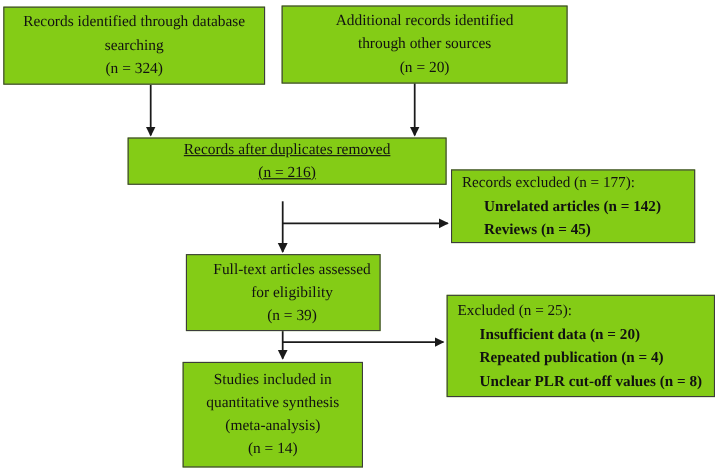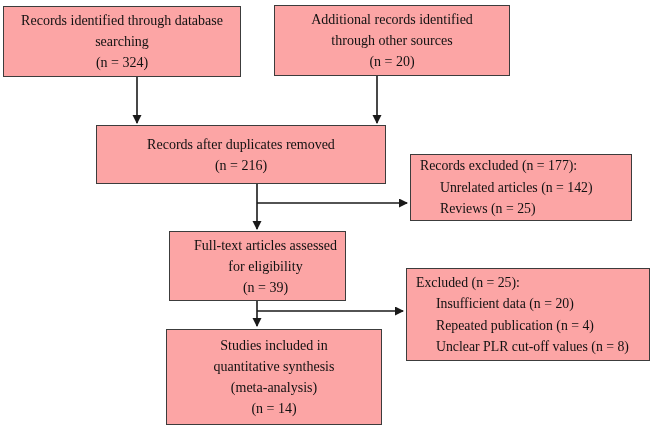--- a/index.html
+++ b/index.html
@@ -24,21 +24,21 @@
     height: 431px;
   }
   .arrows line {
     stroke: #1a1a1a;
     stroke-width: 1.6;
   }
   .box {
     position: absolute;
     box-sizing: border-box;
     border: 1.5px solid #3c3c3c;
-    background: #fca5a5;
+    background: #84cc16;
     display: flex;
     flex-direction: column;
     justify-content: center;
     font-size: 14px;
     line-height: 21px;
   }
   .flowbox {
     text-align: center;
     white-space: pre-line;
     padding: 2px 4px;
@@ -49,29 +49,30 @@
     padding: 3px 4px 3px 9px;
     font-size: 13.8px;
     line-height: 21.5px;
   }
   .exclbox .excl-title {
     white-space: nowrap;
   }
   .exclbox .excl-item {
     margin-left: 20px;
     white-space: nowrap;
+    font-weight: bold;
   }
   
   #box-identified  { left: 3px;   top: 6px;   width: 238px; height: 71px; }
-  #box-additional  { left: 274px; top: 5px;   width: 236px; height: 71px; }
-  #box-dedup       { left: 96px; top: 125px; width: 290px; height: 59px; }
+  #box-additional  { left: 256px; top: 5px;   width: 260px; height: 71px; }
+  #box-dedup       { left: 116px; top: 125px; width: 290px; height: 43px; text-decoration: underline; }
   #box-fulltext    { left: 169px; top: 231px; width: 177px; height: 70px; padding-left: 20px; }
-  #box-included    { left: 166px; top: 329px; width: 216px; height: 96px; }
+  #box-included    { left: 166px; top: 329px; width: 164px; height: 96px; }
   #box-excl1       { left: 410px; top: 154px; width: 222px; height: 67px; }
-  #box-excl2       { left: 406px; top: 268px; width: 244px; height: 93px; }
+  #box-excl2       { left: 406px; top: 268px; width: 244px; height: 93px; justify-content: flex-end; }
 </style>
 </head>
 <body>
 
 <div class="canvas">
 
   <svg class="arrows" viewBox="0 0 654 431" xmlns="http://www.w3.org/2000/svg">
     <defs>
       <marker id="ah" markerUnits="userSpaceOnUse" markerWidth="10" markerHeight="10" refX="8" refY="4.5" orient="auto">
         <path d="M0,0 L9,4.5 L0,9 Z" fill="#1a1a1a"></path>
@@ -92,21 +93,21 @@
   <div id="box-additional" class="box flowbox">Additional records identified
 through other sources
 (n = 20)</div>
 
   <div id="box-dedup" class="box flowbox">Records after duplicates removed
 (n = 216)</div>
 
   <div id="box-excl1" class="box exclbox">
     <div class="excl-title">Records excluded (n = 177):</div>
     <div class="excl-item">Unrelated articles (n = 142)</div>
-    <div class="excl-item">Reviews (n = 25)</div>
+    <div class="excl-item">Reviews (n = 45)</div>
   </div>
 
   <div id="box-fulltext" class="box flowbox">Full-text articles assessed
 for eligibility
 (n = 39)</div>
 
   <div id="box-excl2" class="box exclbox">
     <div class="excl-title">Excluded (n = 25):</div>
     <div class="excl-item">Insufficient data (n = 20)</div>
     <div class="excl-item">Repeated publication (n = 4)</div>

